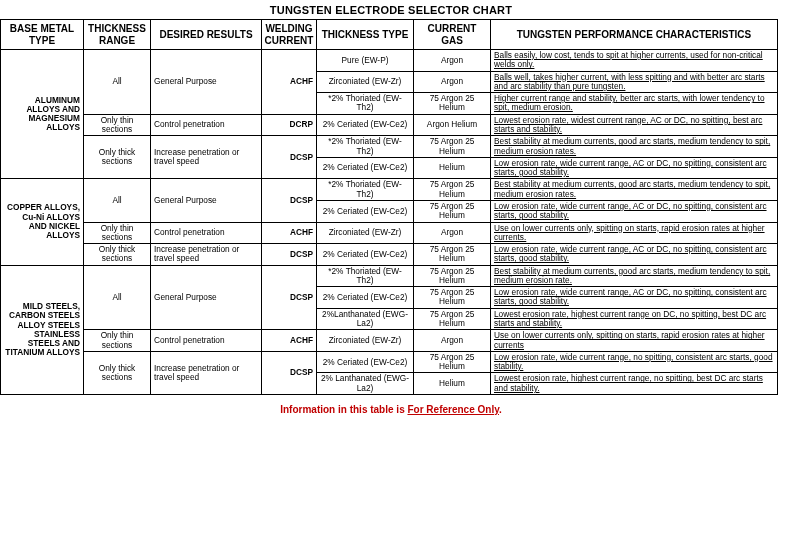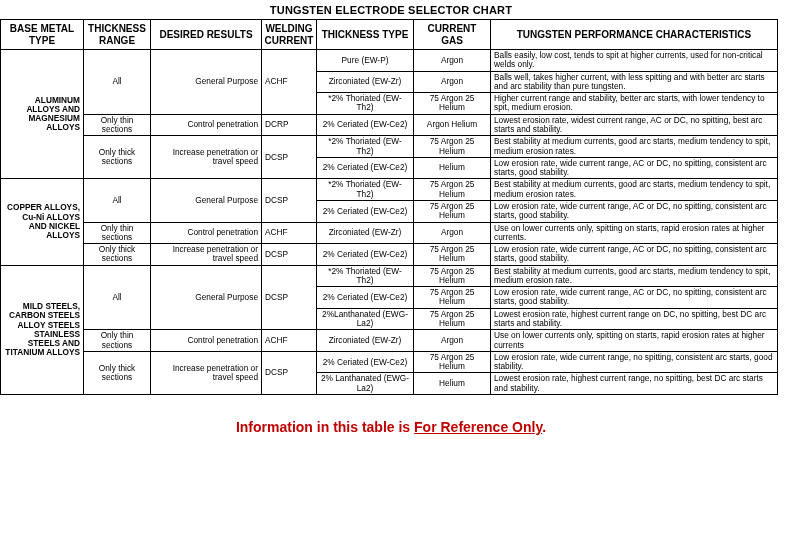--- a/index.html
+++ b/index.html
@@ -53,52 +53,53 @@
     font-weight: bold;
     font-size: 8.6px;
     line-height: 1.3;
   }
   td.c-thick {
     text-align: center;
     font-size: 8.4px;
     line-height: 1.2;
   }
   td.c-results {
+    text-align: left;
+    font-size: 8.4px;
+    line-height: 1.2;
+  }
+  td.c-current {
     text-align: right;
-    font-size: 8.4px;
-    line-height: 1.2;
-  }
-  td.c-current {
-    text-align: left;
-    font-weight: normal;
+    font-weight: bold;
     font-size: 8.6px;
   }
   td.c-electrode {
     text-align: center;
     font-size: 8.3px;
     line-height: 1.2;
   }
   td.c-shield {
     text-align: center;
     font-size: 8.3px;
     line-height: 1.2;
   }
   td.c-perf {
     text-align: left;
     font-size: 8.3px;
     line-height: 1.2;
     padding-left: 4px;
     padding-right: 3px;
+    text-decoration: underline;
   }
   .footer {
     text-align: center;
-    margin-top: 23px;
+    margin-top: 8px;
     color: #c00000;
     font-weight: bold;
-    font-size: 14px;
+    font-size: 10px;
     line-height: 1.35;
   }
   .footer .uline {
     text-decoration: underline;
   }
 </style>
 </head>
 <body>
 
 <div class="page">

